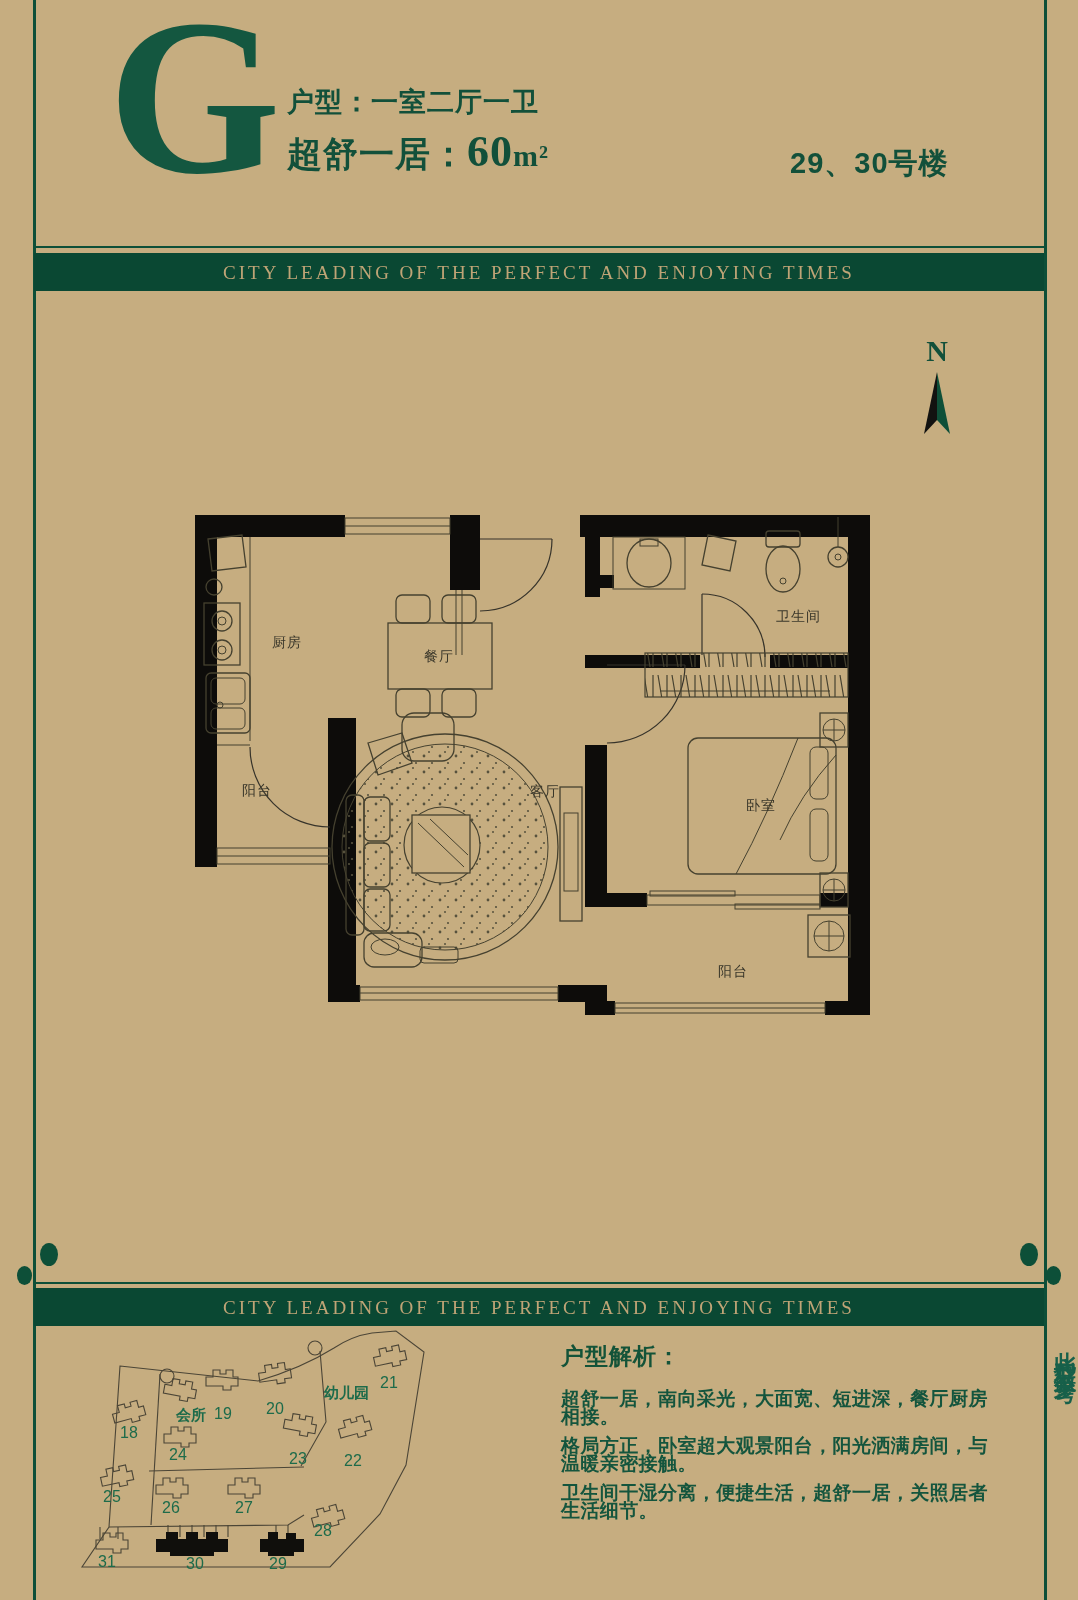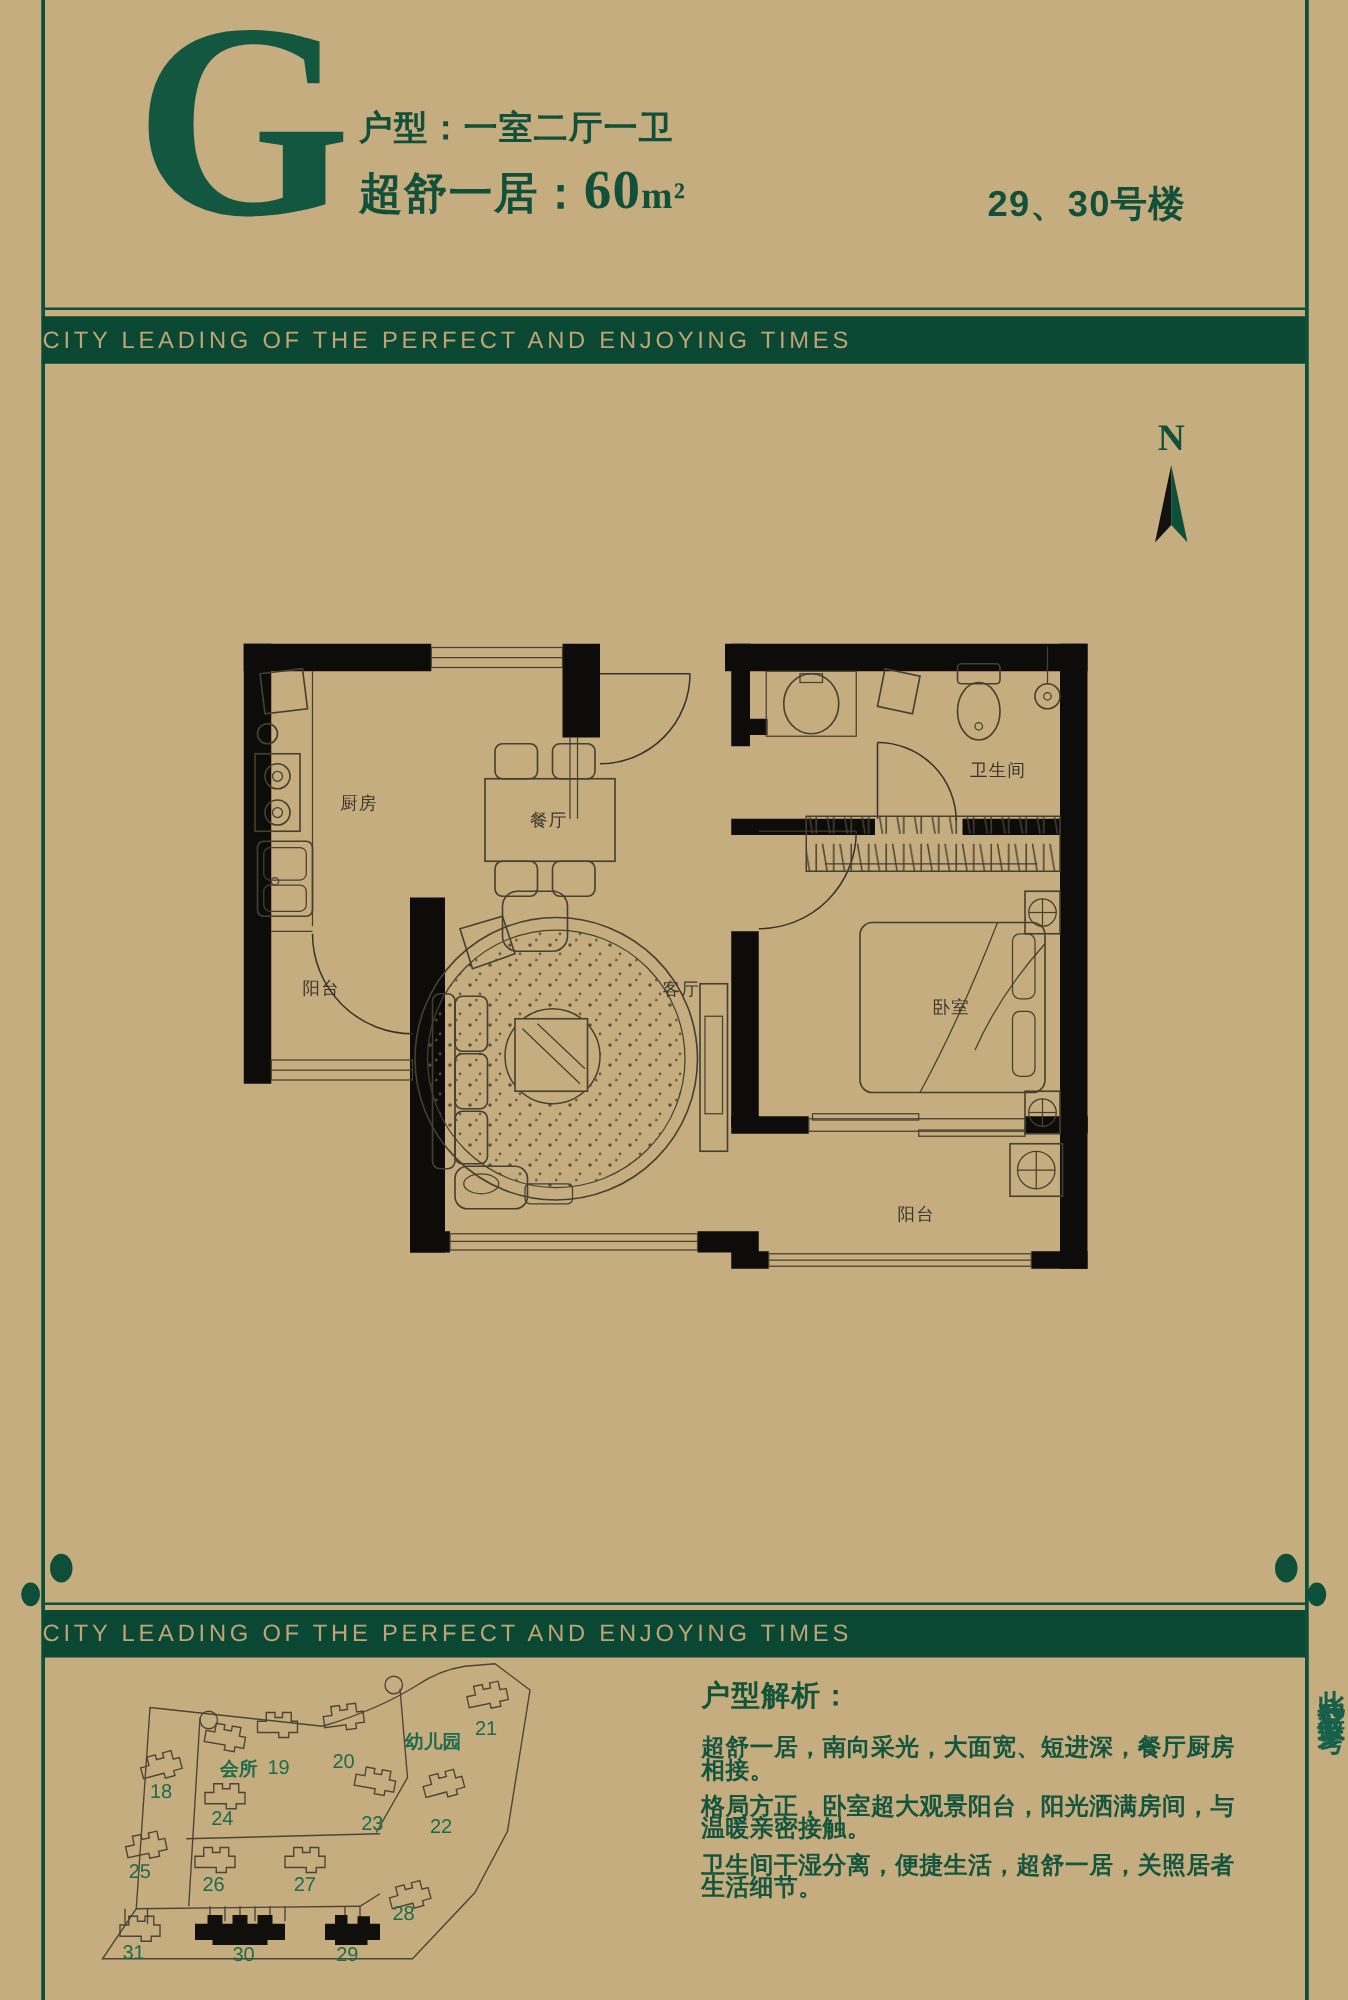--- a/index.html
+++ b/index.html
@@ -22,22 +22,22 @@
   .title-line2{font-size:35px;font-weight:bold;margin-top:6px;letter-spacing:1px;}
   .area-value{font-size:44px;font-family:Liberation Serif, serif;font-weight:bold;}
   .area-unit{font-size:30px;font-family:"Liberation Serif",serif;font-weight:bold;}
   .building-no{
     position:absolute;left:790px;top:100px;width:240px;text-align:left;
     font-size:29px;font-weight:bold;color:#12503a;letter-spacing:1px;margin-top:44px;
   }
   .hline{position:absolute;left:34px;width:1010px;height:2px;background:#0d4f38;}
   .banner{
     position:absolute;left:34px;width:1010px;height:38px;background:#0a4833;
-    color:#bfa476;line-height:39px;
-    font-family:Liberation Sans, sans-serif;font-size:19px;letter-spacing:3px;
+    color:#bfa476;text-align:center;line-height:39px;
+    font-family:Liberation Serif, serif;font-size:19px;letter-spacing:3px;
   }
   .compass{position:absolute;left:913px;top:334px;width:48px;text-align:center;}
   .compass-n{font-family:"Liberation Serif",serif;font-size:30px;color:#12503a;font-weight:bold;}
   .dot{position:absolute;background:#0d4f38;border-radius:50%;}
   .analysis{position:absolute;left:561px;top:1341px;width:440px;color:#14553d;}
   .analysis h3{margin:0 0 18px 0;font-size:23px;letter-spacing:1px;color:#135338;}
   .analysis p{margin:0 0 11px 0;font-size:19px;font-weight:bold;line-height:18px;letter-spacing:0.4px;}
   .side-note{
     position:absolute;left:1050px;top:1334px;height:180px;
     writing-mode:vertical-rl;font-size:22px;letter-spacing:5px;

